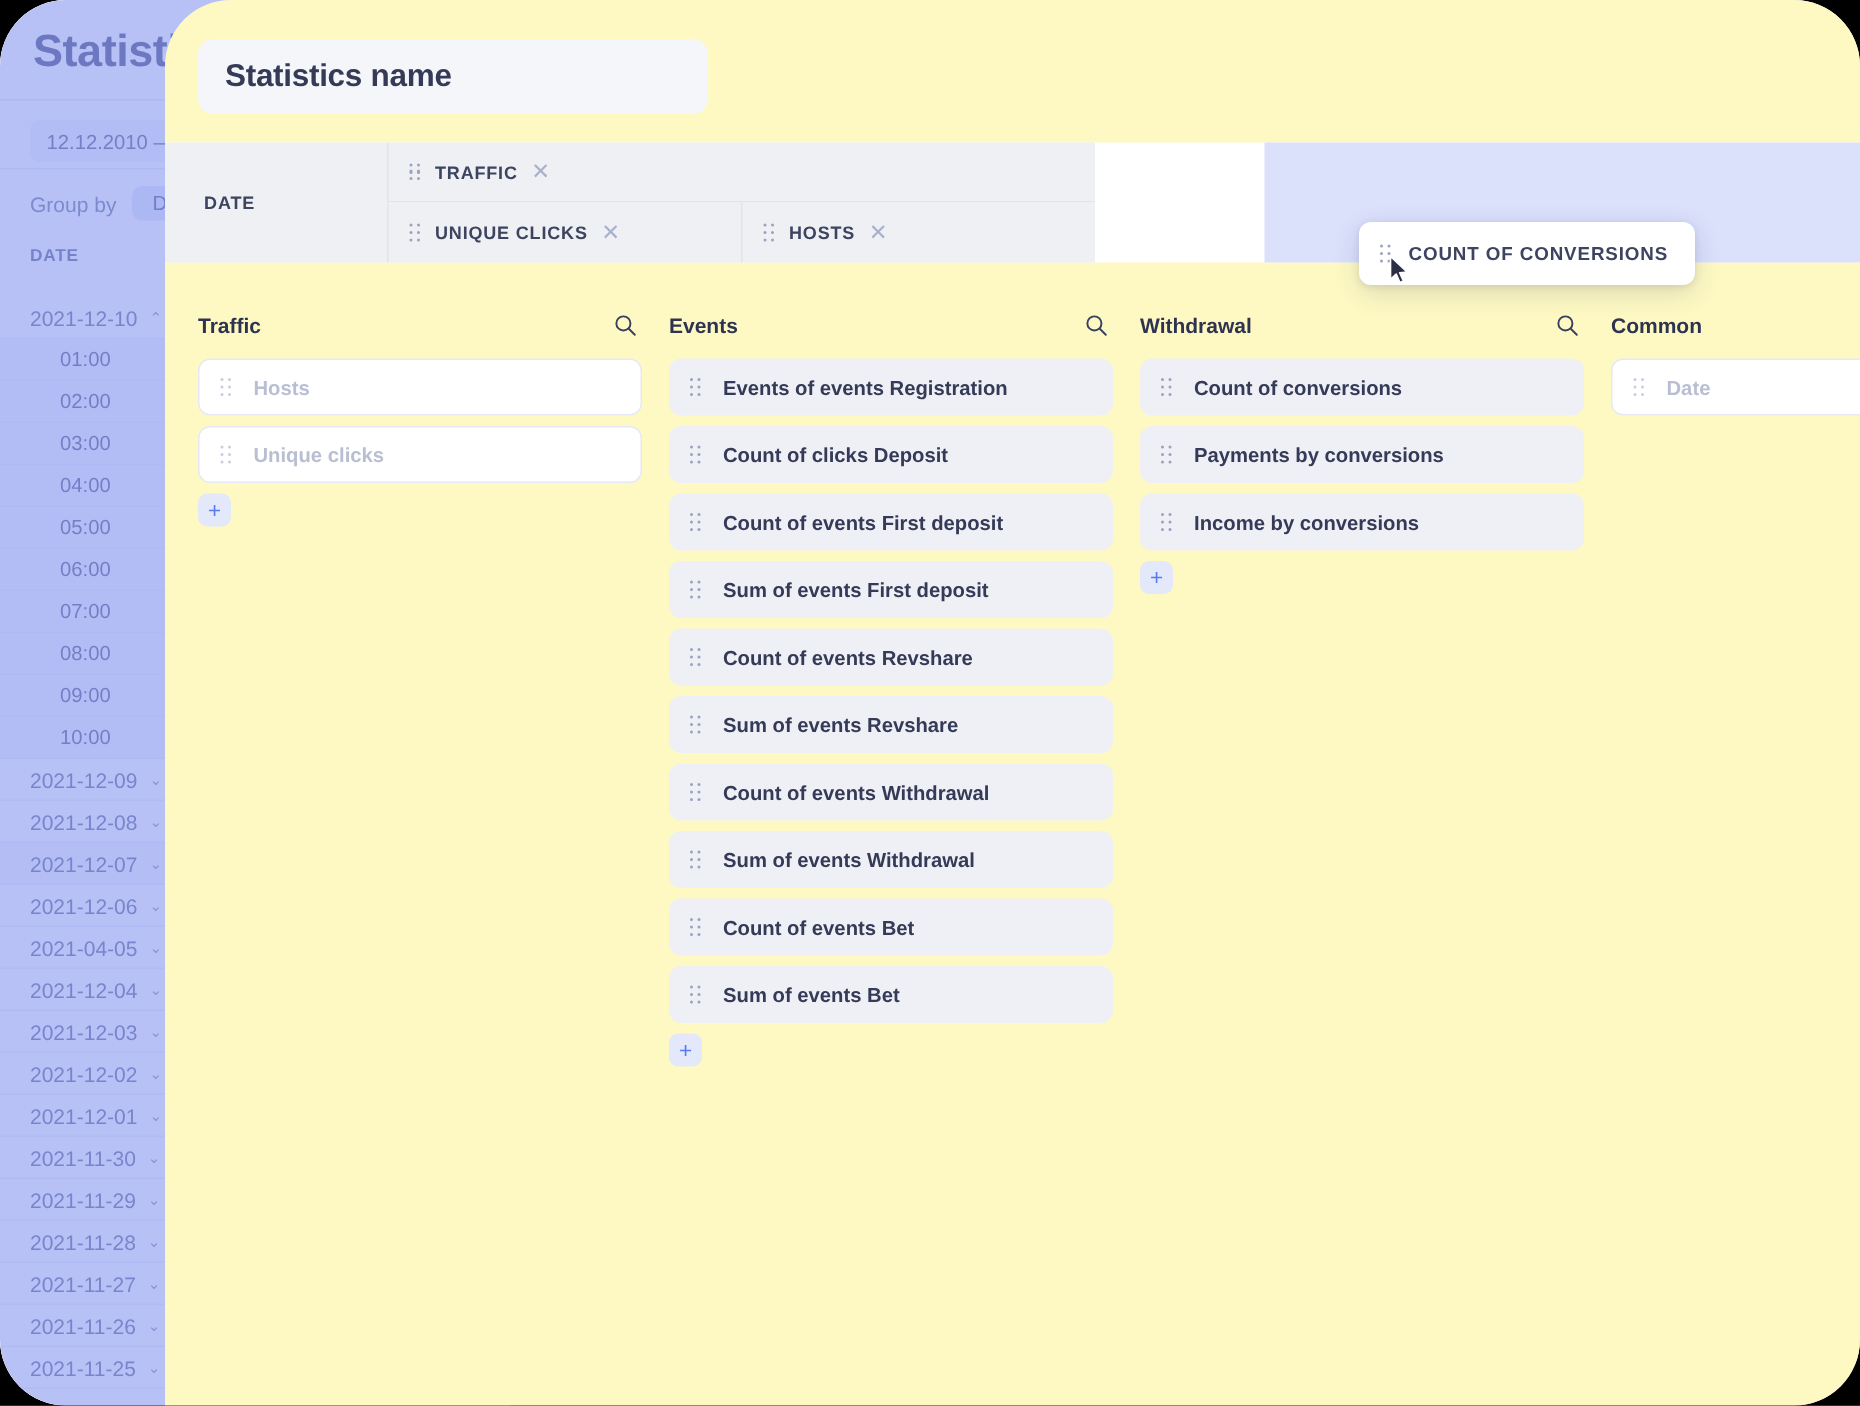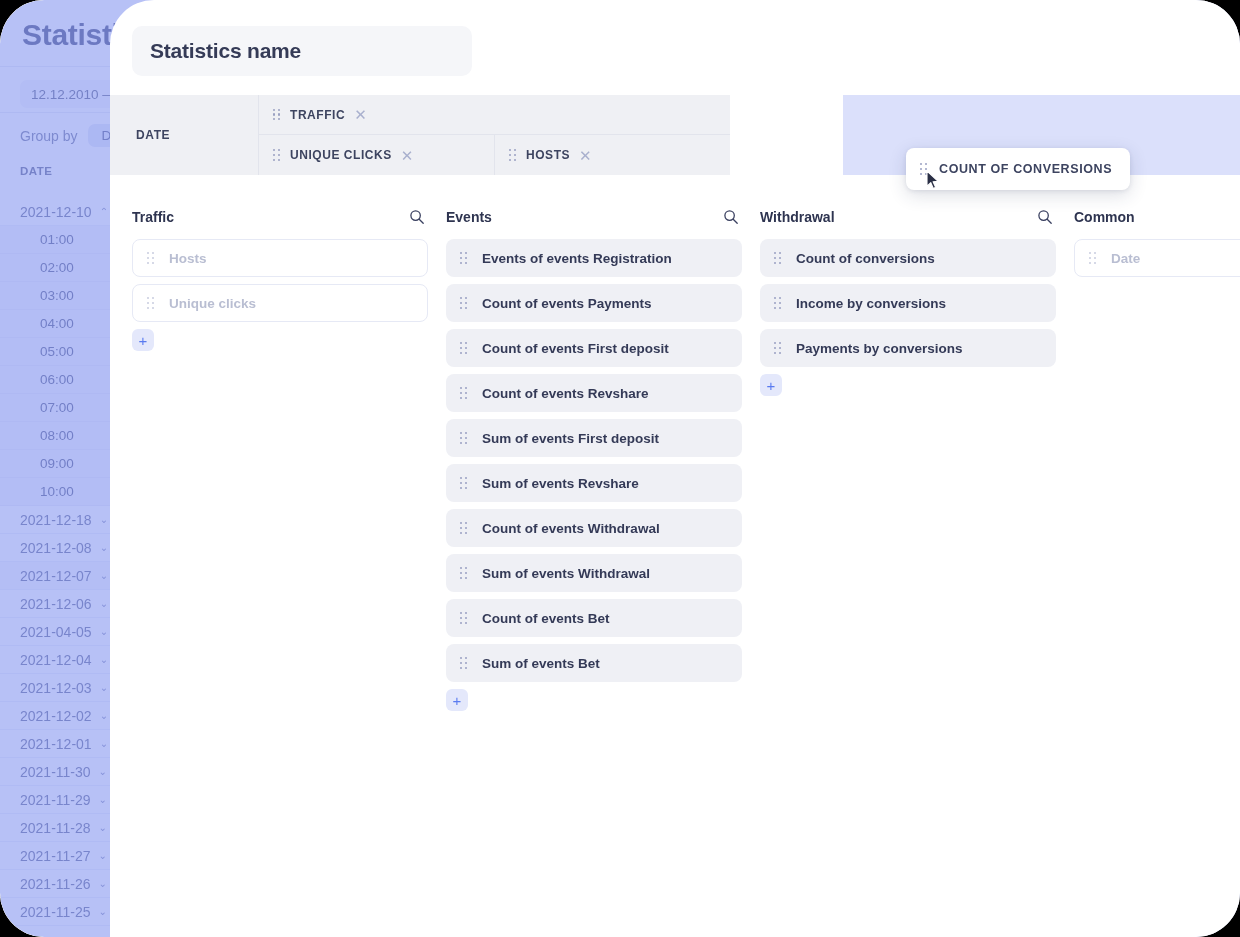--- a/index.html
+++ b/index.html
@@ -122,21 +122,21 @@
     border-radius: 44px;
     pointer-events: none;
   }
 
   
   .modal {
     position: absolute;
     left: 110px; top: 0;
     width: 1130px;
     height: 937px;
-    background: #ffffff;
+    background: #fef9c3;
     border-top-left-radius: 44px;
     border-top-right-radius: 44px;
     border-bottom-left-radius: 0;
     border-bottom-right-radius: 44px;
     overflow: hidden;
   }
 
   
   .name-field {
     position: absolute;
@@ -348,21 +348,21 @@
           <div class="sb-hour">02:00</div>
           <div class="sb-hour">03:00</div>
           <div class="sb-hour">04:00</div>
           <div class="sb-hour">05:00</div>
           <div class="sb-hour">06:00</div>
           <div class="sb-hour">07:00</div>
           <div class="sb-hour">08:00</div>
           <div class="sb-hour">09:00</div>
           <div class="sb-hour">10:00</div>
           <div class="sb-day">
-            <span>2021-12-18</span>
+            <span>2021-12-09</span>
             <span class="chev">⌄</span>
           </div>
           <div class="sb-day">
             <span>2021-12-08</span>
             <span class="chev">⌄</span>
           </div>
           <div class="sb-day alt">
             <span>2021-12-07</span>
             <span class="chev">⌄</span>
           </div>
@@ -541,21 +541,21 @@
           </div>
           <div class="pitem">
             <span class="dots">
               <i></i>
               <i></i>
               <i></i>
               <i></i>
               <i></i>
               <i></i>
             </span>
-            <span class="t">Count of events Payments</span>
+            <span class="t">Count of clicks Deposit</span>
           </div>
           <div class="pitem">
             <span class="dots">
               <i></i>
               <i></i>
               <i></i>
               <i></i>
               <i></i>
               <i></i>
             </span>
@@ -563,32 +563,32 @@
           </div>
           <div class="pitem">
             <span class="dots">
               <i></i>
               <i></i>
               <i></i>
               <i></i>
               <i></i>
               <i></i>
             </span>
+            <span class="t">Sum of events First deposit</span>
+          </div>
+          <div class="pitem">
+            <span class="dots">
+              <i></i>
+              <i></i>
+              <i></i>
+              <i></i>
+              <i></i>
+              <i></i>
+            </span>
             <span class="t">Count of events Revshare</span>
-          </div>
-          <div class="pitem">
-            <span class="dots">
-              <i></i>
-              <i></i>
-              <i></i>
-              <i></i>
-              <i></i>
-              <i></i>
-            </span>
-            <span class="t">Sum of events First deposit</span>
           </div>
           <div class="pitem">
             <span class="dots">
               <i></i>
               <i></i>
               <i></i>
               <i></i>
               <i></i>
               <i></i>
             </span>
@@ -663,32 +663,32 @@
           </div>
           <div class="pitem">
             <span class="dots">
               <i></i>
               <i></i>
               <i></i>
               <i></i>
               <i></i>
               <i></i>
             </span>
+            <span class="t">Payments by conversions</span>
+          </div>
+          <div class="pitem">
+            <span class="dots">
+              <i></i>
+              <i></i>
+              <i></i>
+              <i></i>
+              <i></i>
+              <i></i>
+            </span>
             <span class="t">Income by conversions</span>
-          </div>
-          <div class="pitem">
-            <span class="dots">
-              <i></i>
-              <i></i>
-              <i></i>
-              <i></i>
-              <i></i>
-              <i></i>
-            </span>
-            <span class="t">Payments by conversions</span>
           </div>
           <button class="add-btn">+</button>
         </div>
         <div class="pcol">
           <div class="pcol-head">
             <div class="pcol-title">Common</div>
           </div>
           <div class="pitem disabled">
             <span class="dots faint">
               <i></i>

